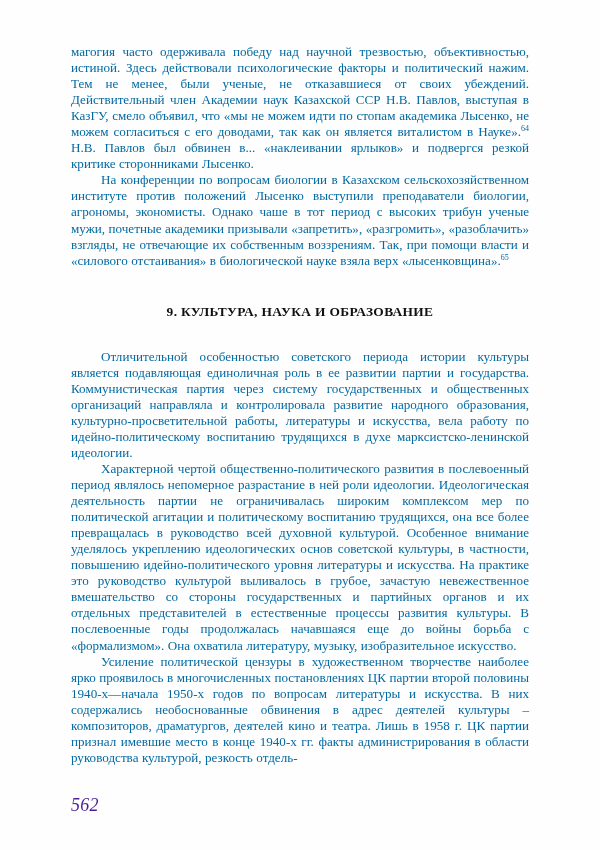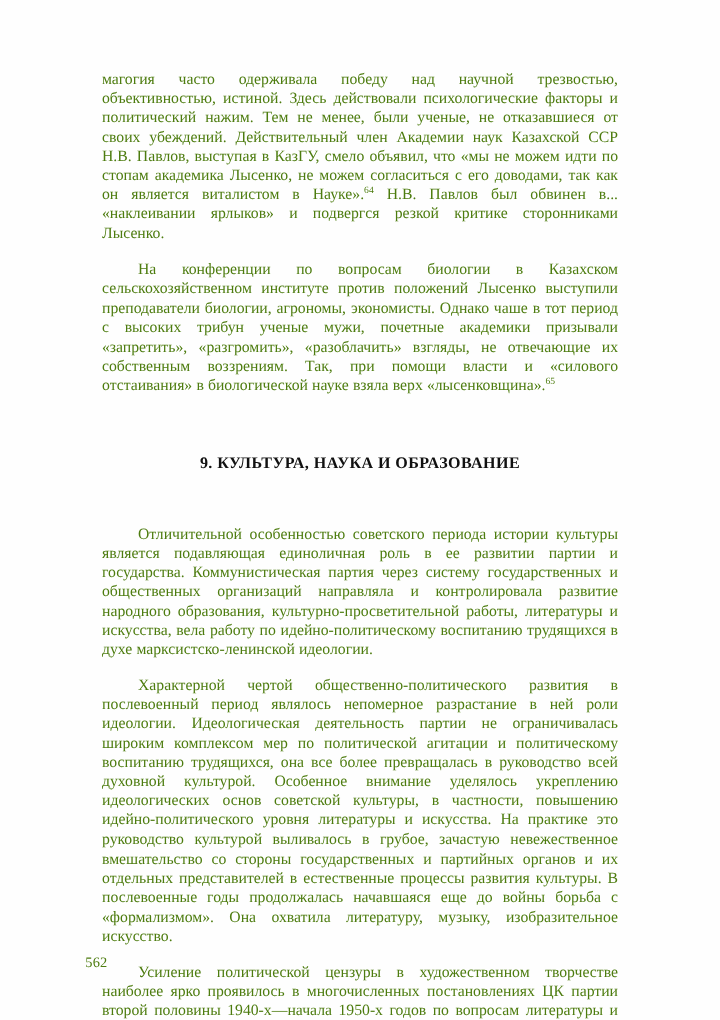--- a/index.html
+++ b/index.html
@@ -22,30 +22,30 @@
     background: #fefefe;
     box-sizing: border-box;
   }
   .text-block {
     position: absolute;
     left: 71px;
     top: 44px;
     width: 458px;
   }
   p.para {
-    margin: 14px;
+    margin: 0;
     text-align: justify;
     text-indent: 30px;
     font-size: 13.1px;
     line-height: 16.05px;
     letter-spacing: 0.0px;
     word-spacing: 0.2px;
     hyphens: manual;
     -webkit-hyphens: manual;
-    color: #4d7c0f;
+    color: #0369a1;
   }
   p.para.no-indent {
     text-indent: 0;
   }
   .fn {
     font-size: 8px;
     vertical-align: super;
     line-height: 0;
     letter-spacing: 0;
   }
@@ -57,23 +57,24 @@
     letter-spacing: 0.35px;
     color: #111111;
     font-family: "Liberation Serif", "DejaVu Serif", serif;
   }
   .gap-before-heading { height: 35px; }
   .gap-after-heading  { height: 29px; }
   .page-number {
     position: absolute;
     left: 71px;
     top: 795px;
-    font-size: 12px;
-    color: #4d7c0f;
+    font-size: 18px;
+    color: #4c1d95;
     letter-spacing: 0.2px;
+    font-style: italic;
   }
 </style>
 </head>
 <body>
 
 <div class="page">
 
   <div class="text-block">
 
     <div>

